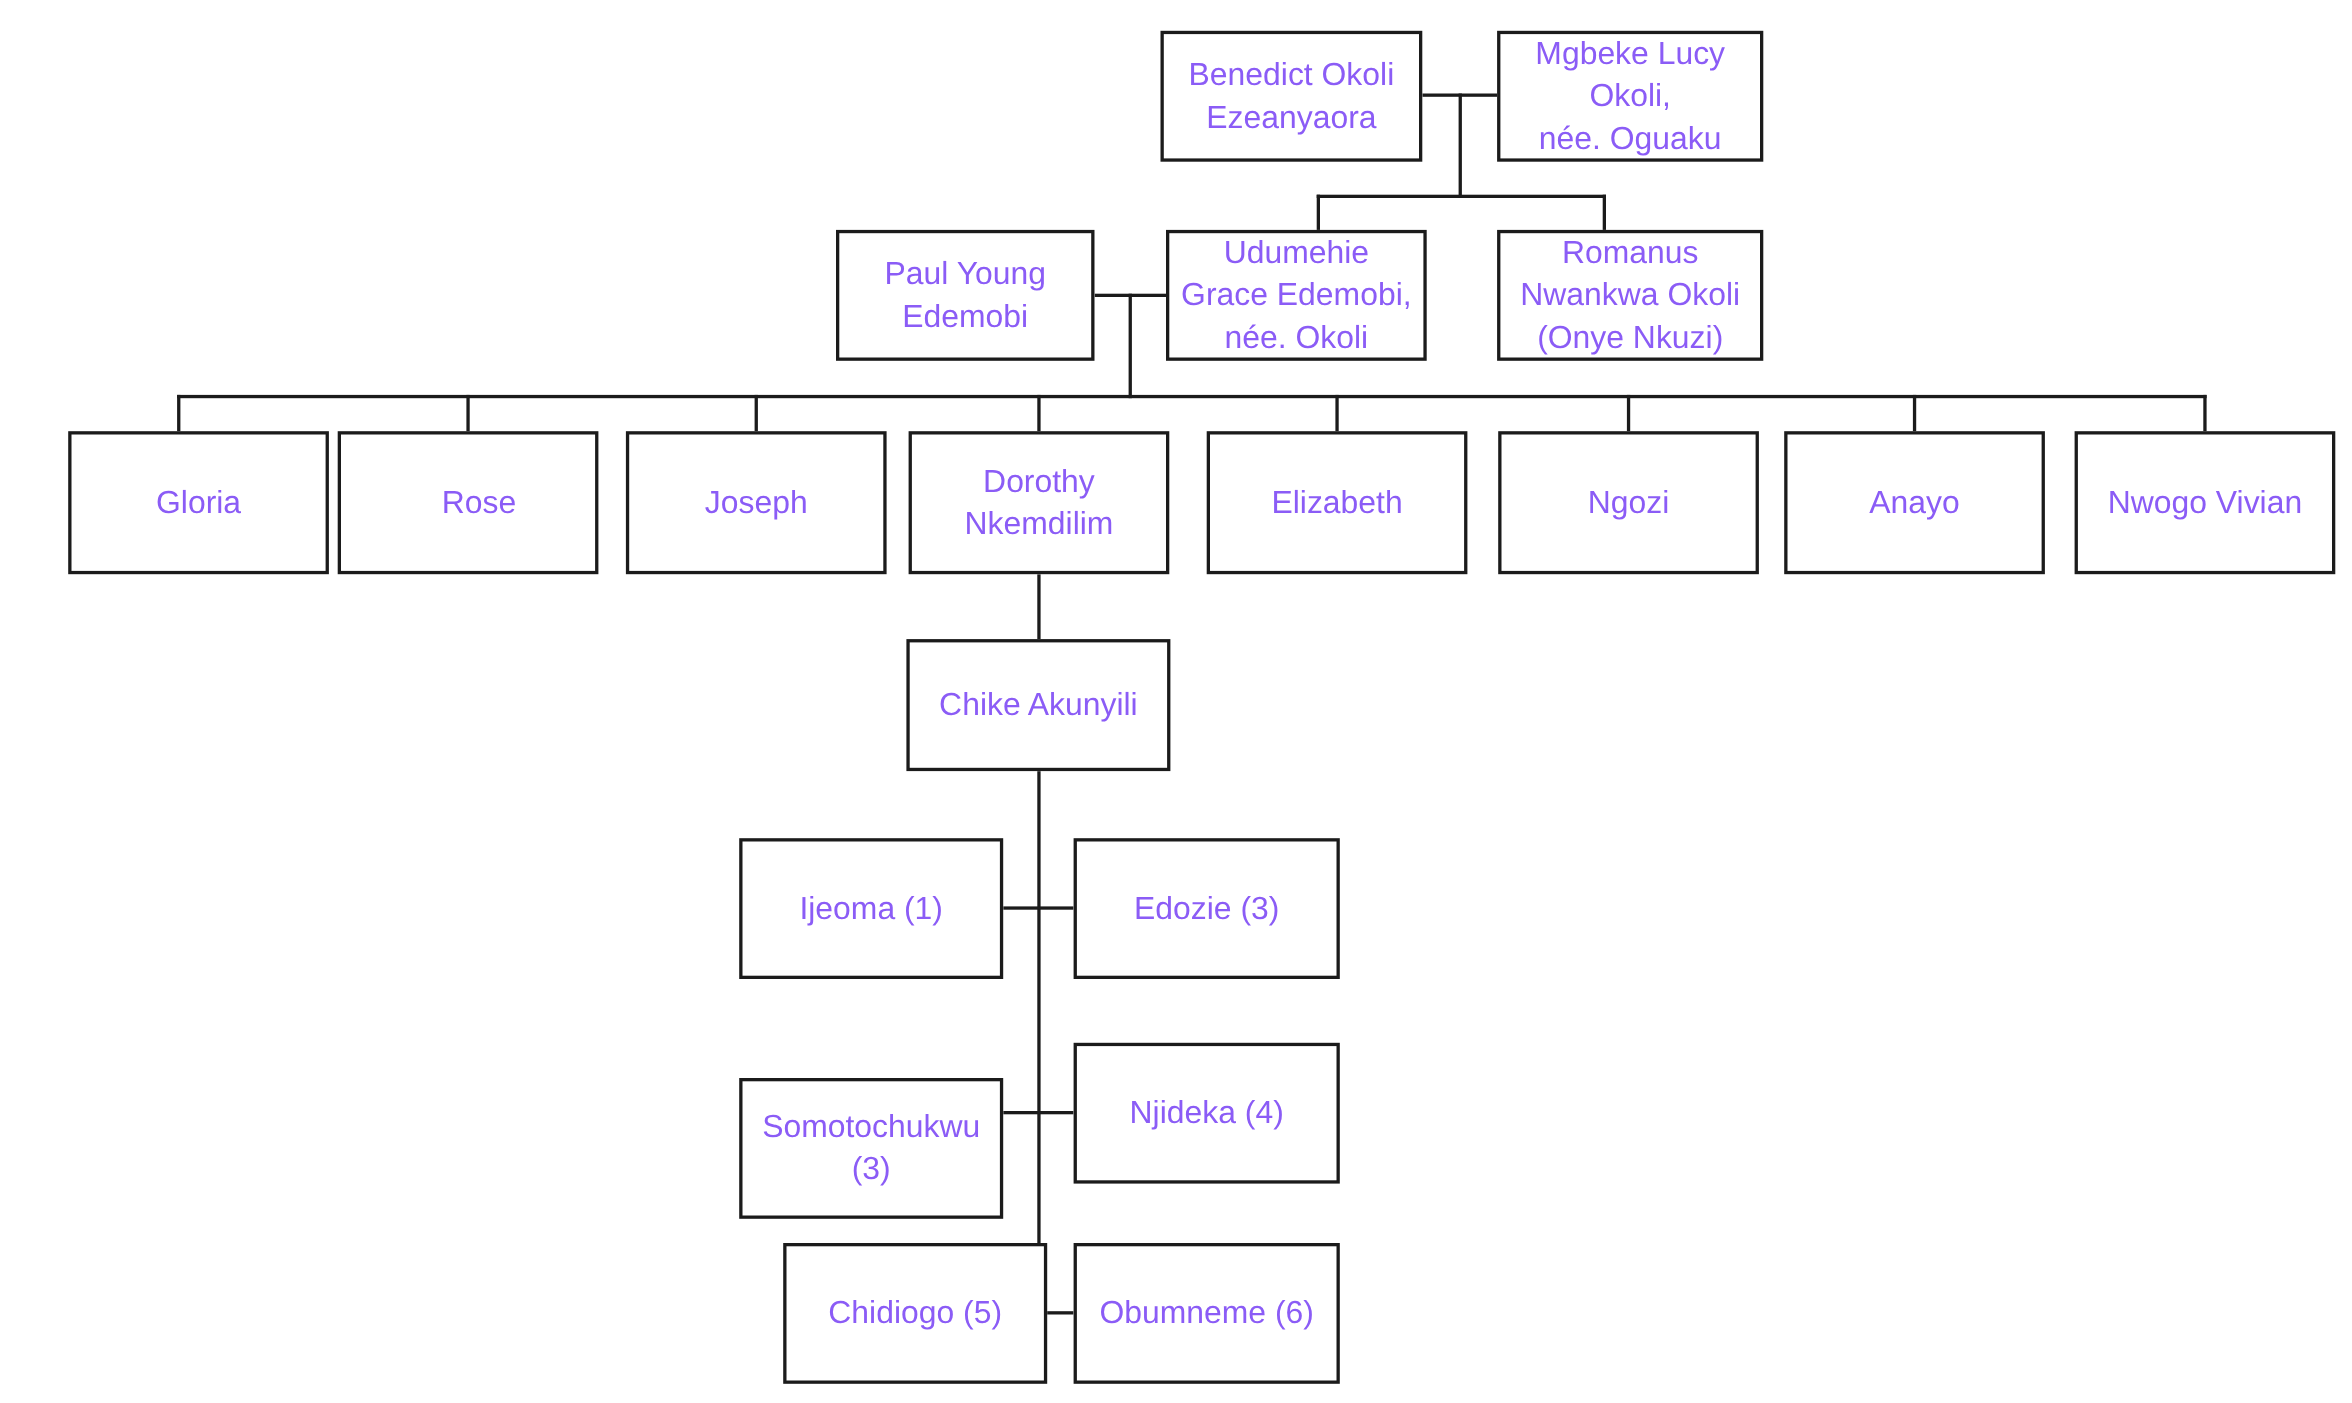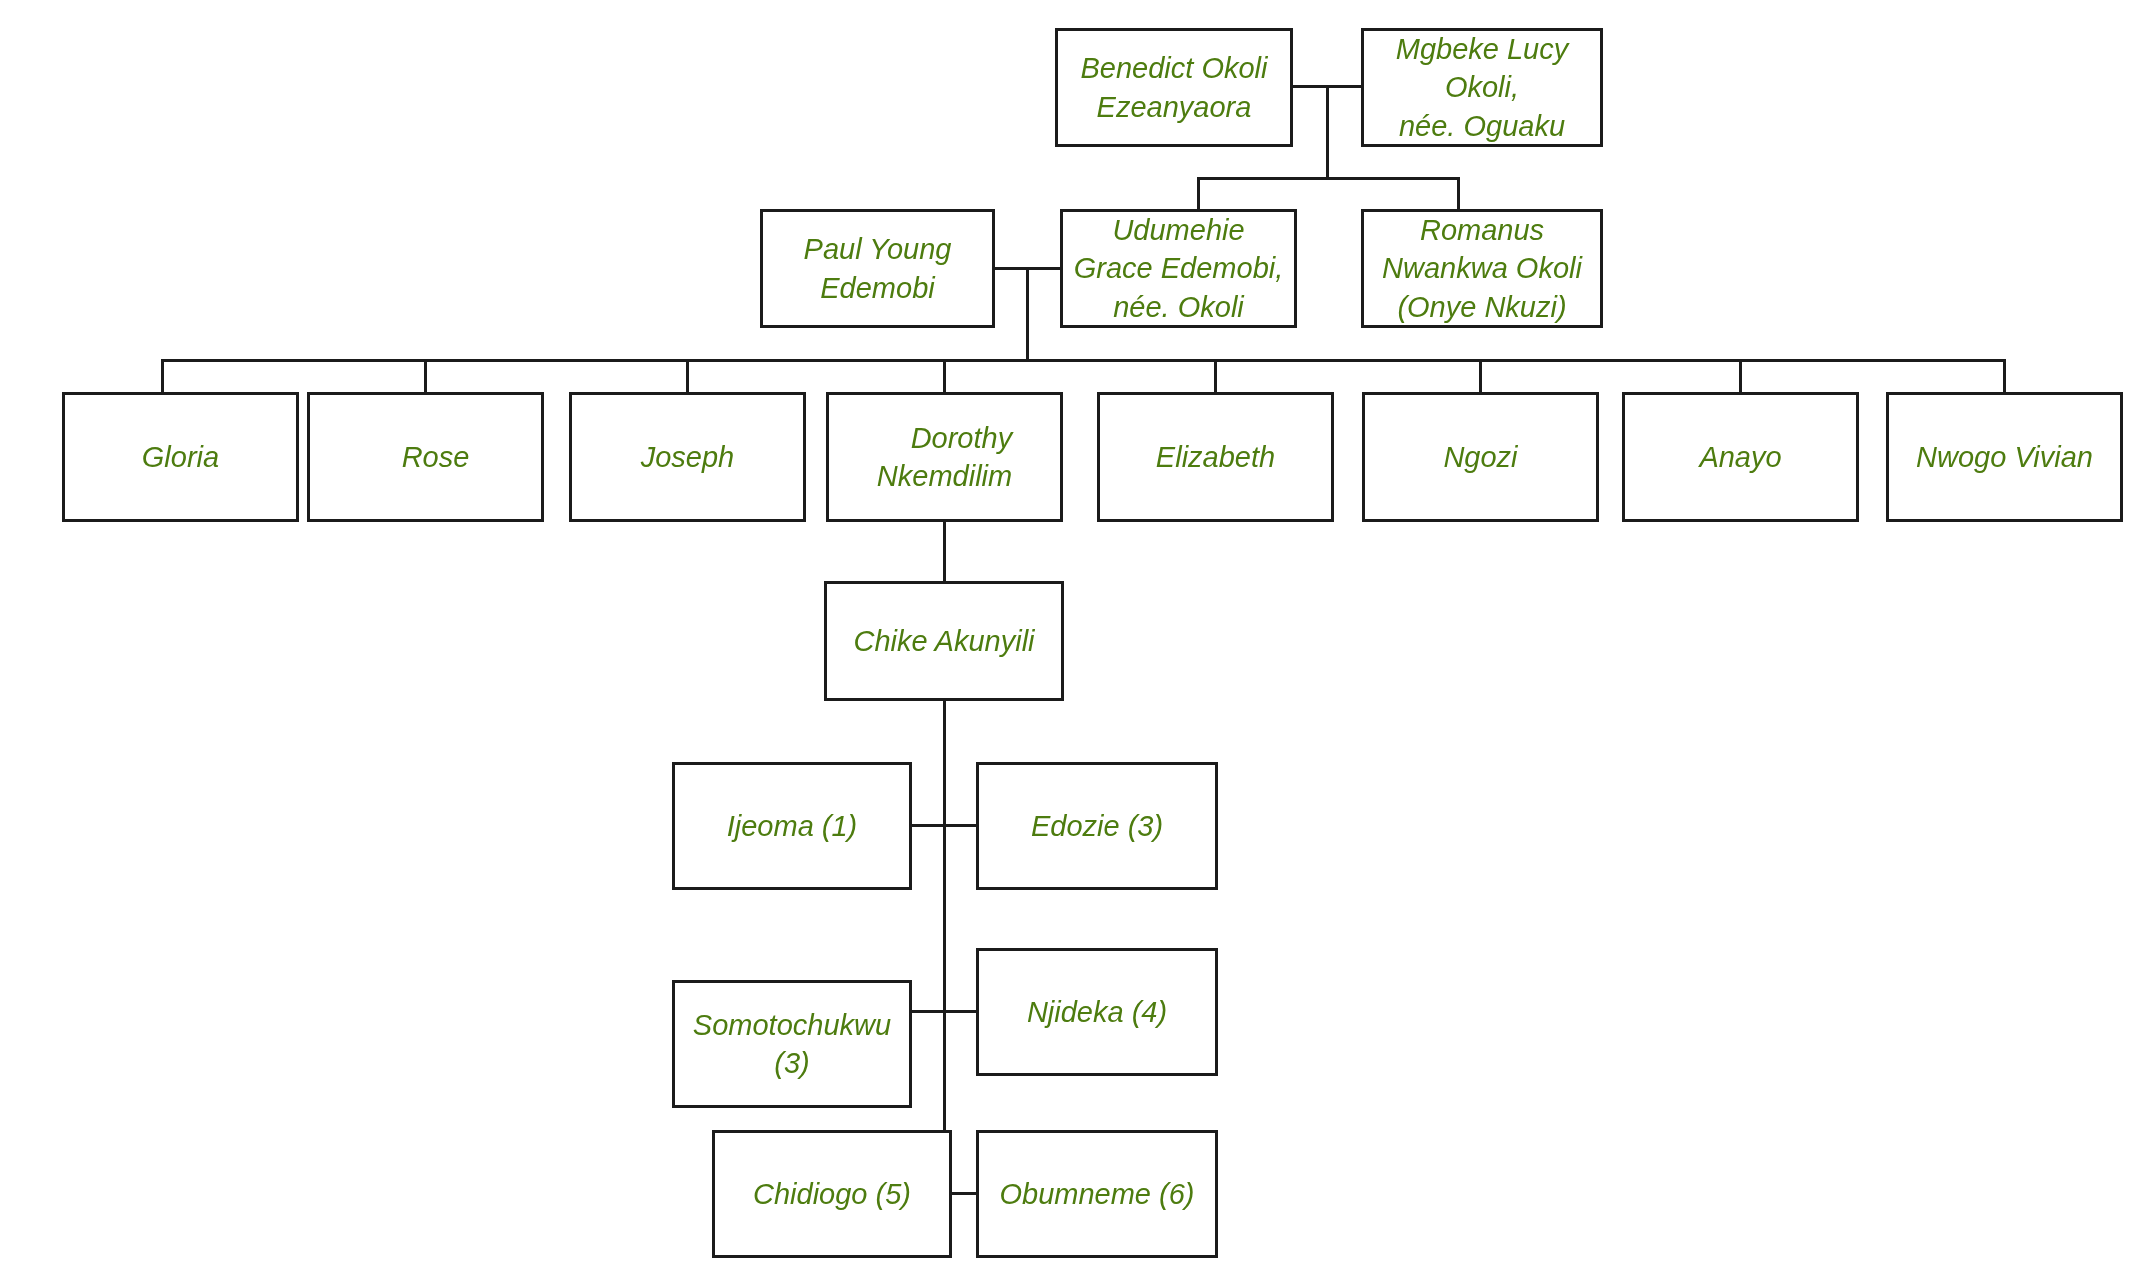--- a/index.html
+++ b/index.html
@@ -6,22 +6,21 @@
     margin: 0;
     padding: 0;
     background: #ffffff;
   }
   #canvas {
     position: relative;
     width: 2138px;
     height: 1275px;
     background: #ffffff;
     font-family: "Liberation Sans", "DejaVu Sans", sans-serif;
-    color: #4d7c0f;
-    font-style: italic;
+    color: #8b5cf6;
   }
   .node {
     position: absolute;
     box-sizing: border-box;
     background: #ffffff;
     border: 3px solid #1b1b1b;
     display: flex;
     align-items: center;
     justify-content: center;
     text-align: center;
@@ -52,21 +51,21 @@
   <div class="node" style="left:1060px; top:209px; width:237px; height:119px;">Udumehie
 Grace Edemobi,
 née. Okoli</div>
   <div class="node" style="left:1361px; top:209px; width:242px; height:119px;">Romanus
 Nwankwa Okoli
 (Onye Nkuzi)</div>
 
   <div class="node" style="left:62px; top:392px; width:237px; height:130px;">Gloria</div>
   <div class="node" style="left:307px; top:392px; width:237px; height:130px;padding-left:20px;">Rose</div>
   <div class="node" style="left:569px; top:392px; width:237px; height:130px;">Joseph</div>
-  <div class="node" style="left:826px; top:392px; width:237px; height:130px;text-align:right;">Dorothy
+  <div class="node" style="left:826px; top:392px; width:237px; height:130px;">Dorothy
 Nkemdilim</div>
   <div class="node" style="left:1097px; top:392px; width:237px; height:130px;">Elizabeth</div>
   <div class="node" style="left:1362px; top:392px; width:237px; height:130px;">Ngozi</div>
   <div class="node" style="left:1622px; top:392px; width:237px; height:130px;">Anayo</div>
   <div class="node" style="left:1886px; top:392px; width:237px; height:130px;">Nwogo Vivian</div>
 
   <div class="node" style="left:824px; top:581px; width:240px; height:120px;">Chike Akunyili</div>
 
   <div class="node" style="left:672px; top:762px; width:240px; height:128px;">Ijeoma (1)</div>
   <div class="node" style="left:976px; top:762px; width:242px; height:128px;">Edozie (3)</div>

